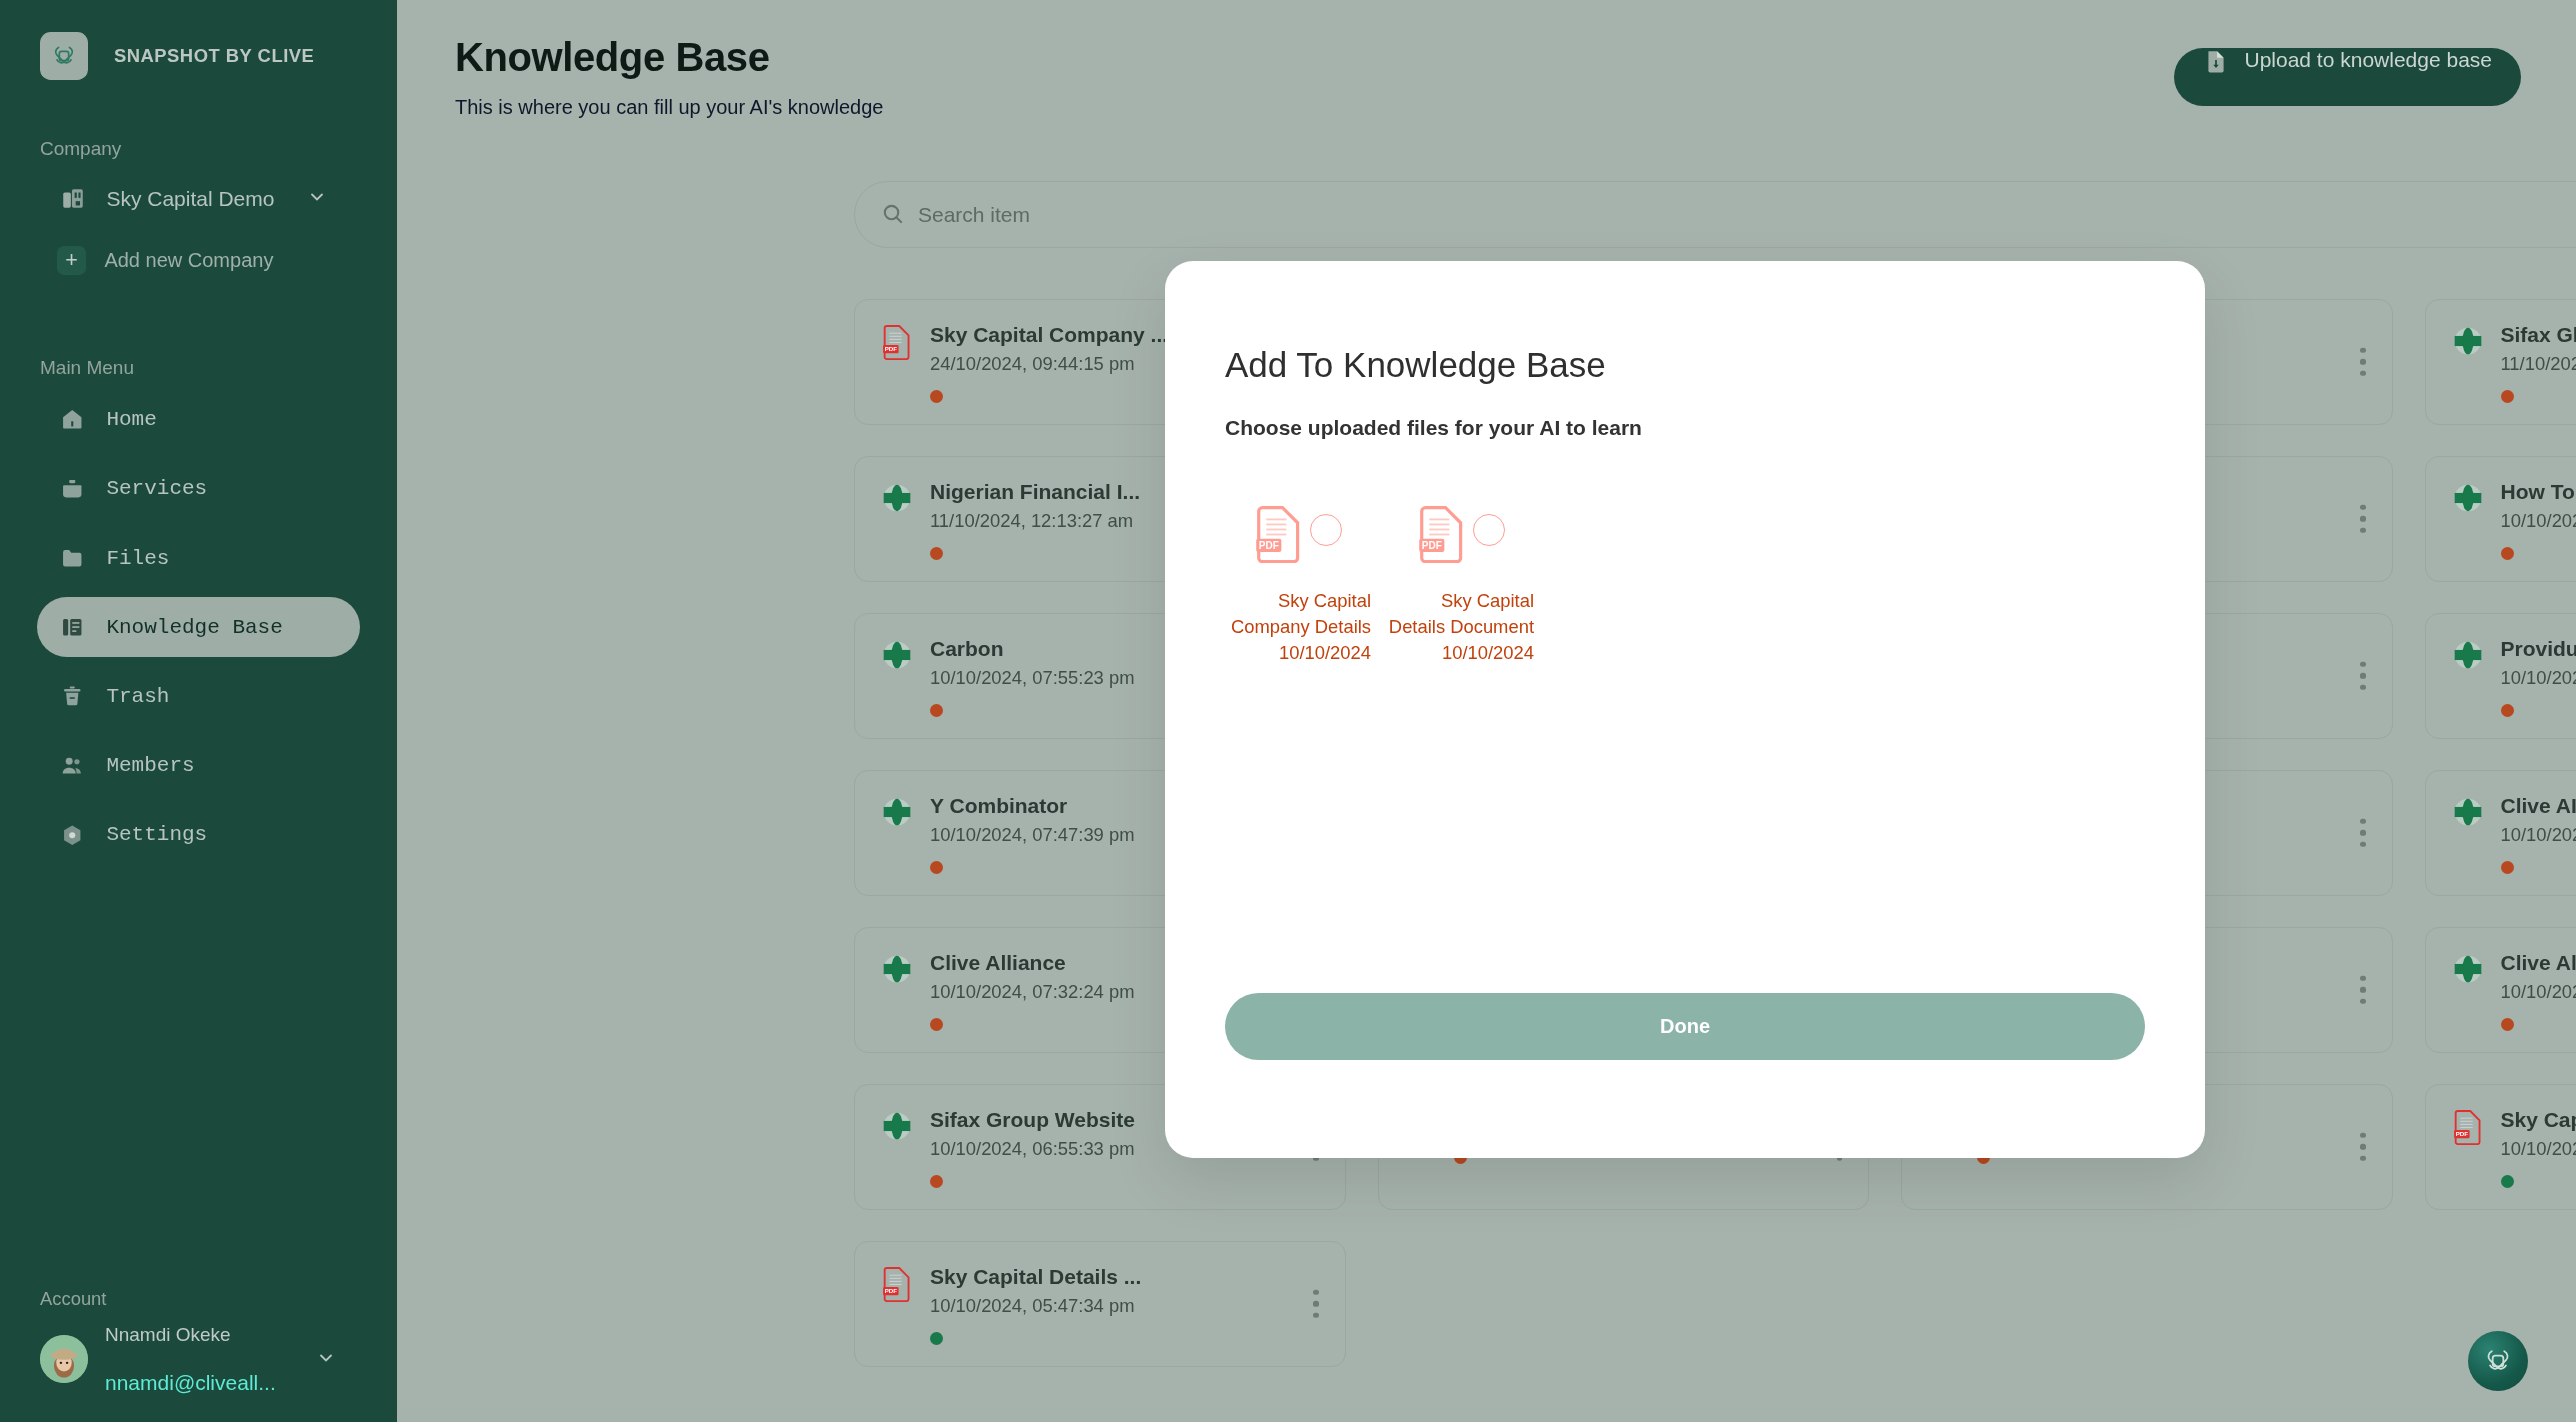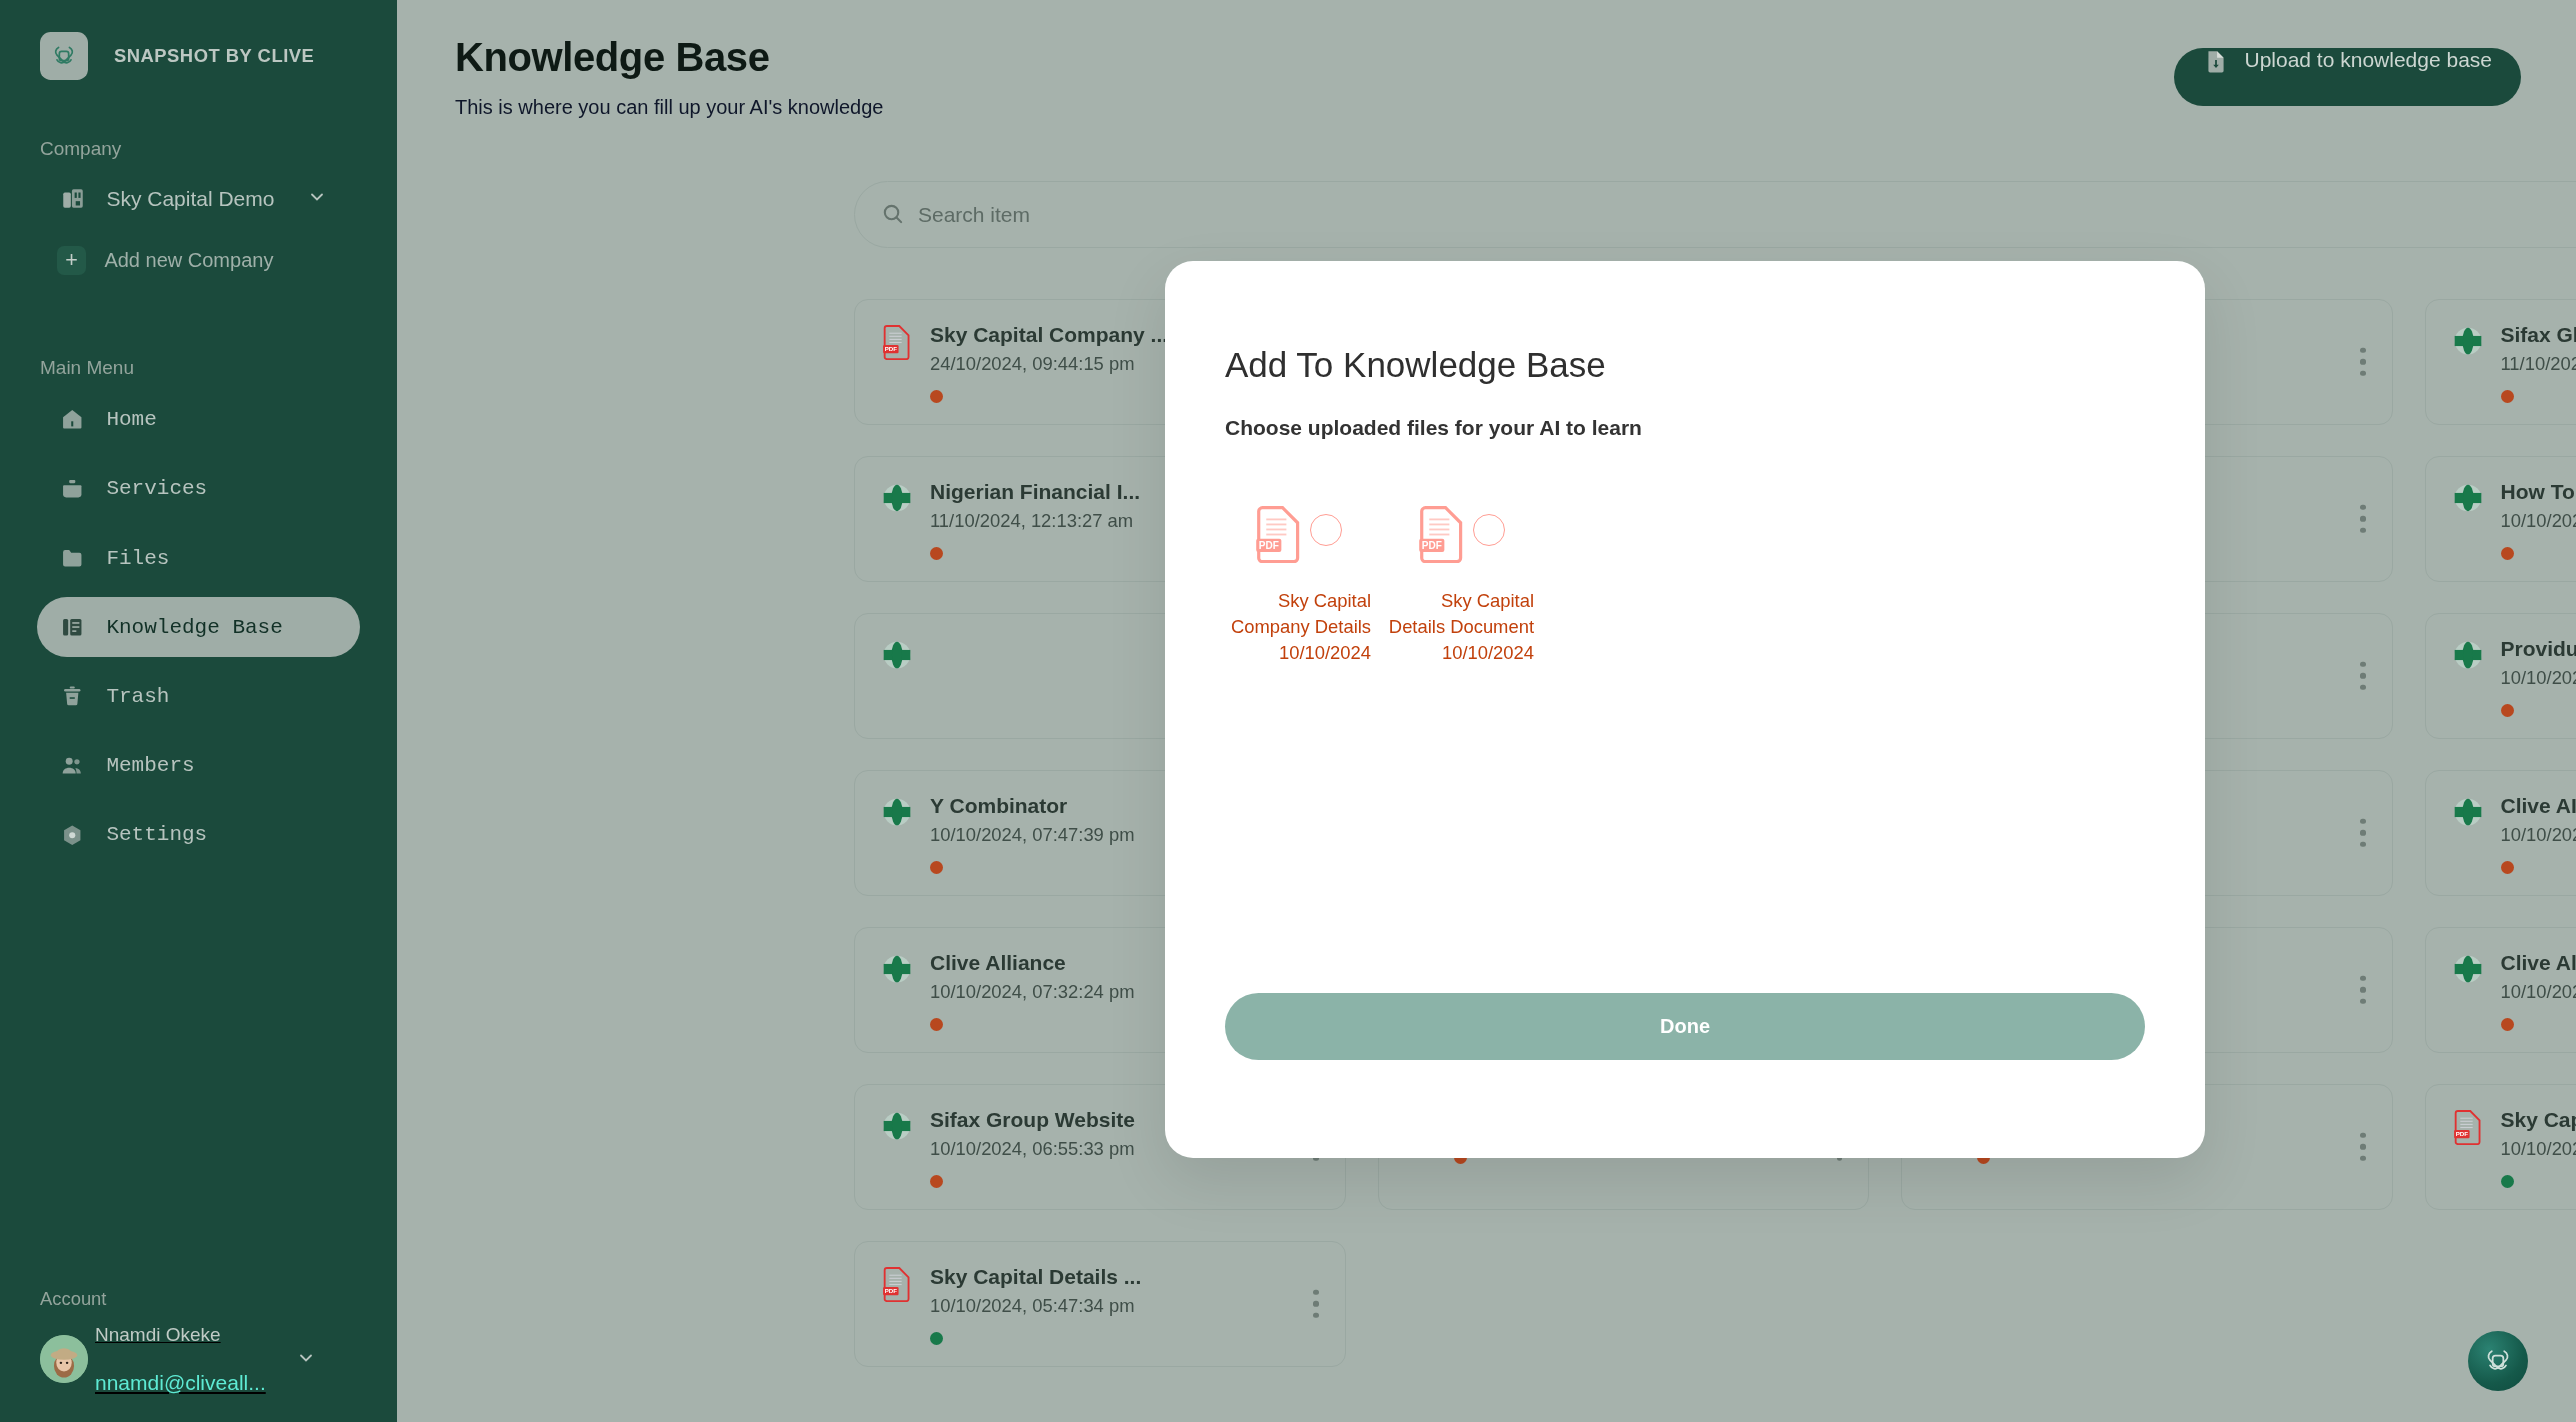--- a/index.html
+++ b/index.html
@@ -45,21 +45,21 @@
   .nav-item.active { background: #9fada7; color: #123127; font-weight: 500; }
   .nav-icon { width: 31px; height: 31px; flex: 0 0 31px; display: flex; align-items: center; justify-content: center; }
   .company-row { display: flex; align-items: center; gap: 18.4px; height: 54px; margin: 12.3px 37px 0; padding-left: 20px; color: #b7c4bf; font-size: 21px; cursor: pointer;}
   .company-row .chev { margin-left: 14px; }
   .addnew-row { display: flex; align-items: center; gap: 18.4px; height: 54px; margin: 7.7px 37px 0; padding-left: 20px; color: #9fb0a9; font-size: 20px; cursor: pointer;}
   .plus-box { width: 29px; height: 29px; border-radius: 7px; background: #235948; display:flex; align-items:center; justify-content:center; color:#c3cec9; font-size: 21.5px; line-height: 1;}
 
   .menu-list { margin-top: 10.7px; display: flex; flex-direction: column; gap: 9.2px;}
 
   .account-block { position: absolute; bottom: 28px; left: 0; width: 397px; }
-  .account-row { display: flex; align-items: center; gap: 7px; padding: 14px 0 0 40px; cursor: pointer; text-decoration: underline;}
+  .account-row { display: flex; align-items: center; gap: 17px; padding: 14px 0 0 40px; cursor: pointer;}
   .avatar {
     width: 48px; height: 48px; border-radius: 50%; background: #8cbf9c; flex: 0 0 48px;
     display: flex; align-items: flex-end; justify-content: center; overflow: hidden; position: relative;
   }
   .acct-text { display: flex; flex-direction: column; gap: 1.5px; }
   .acct-name { font-size: 19px; color: #c0cbc6; }
   .acct-mail { font-size: 21px; color: #5eead4; margin-top: 24px; }
   .acct-chev { margin-left: 23px; }
 
   
@@ -509,20 +509,25 @@
           <div class="card-head">
             <span class="card-icon"><svg width="32" height="32" viewBox="0 0 24 24">
                 <circle cx="12" cy="12" r="10" fill="#b9cdc4"></circle>
                 <path d="M12 2a10 10 0 0 1 0 20 10 10 0 0 1 0-20z" fill="none"></path>
                 <ellipse cx="12" cy="12" rx="4.2" ry="10" fill="#18794a"></ellipse>
                 <rect x="2" y="8.2" width="20" height="7.6" fill="#18794a"></rect>
                 <ellipse cx="12" cy="12" rx="10" ry="4.2" fill="none"></ellipse>
                 <path d="M12 2c2.4 2.5 3.8 6 3.8 10S14.4 19.5 12 22c-2.4-2.5-3.8-6-3.8-10S9.6 4.5 12 2z" fill="#18794a"></path>
                 <circle cx="12" cy="12" r="10" fill="none" stroke="#ffffff" stroke-width="0"></circle>
               </svg></span>
+            <span class="card-body">
+              <span class="card-title">Carbon</span>
+              <span class="card-date">10/10/2024, 07:55:23 pm</span>
+              <span class="card-dot dot-orange"></span>
+            </span>
           </div>
           <span class="kebab">
             <i></i>
             <i></i>
             <i></i>
           </span>
         </div>
         <div class="card">
           <div class="card-head">
             <span class="card-icon"><svg width="32" height="32" viewBox="0 0 24 24">

